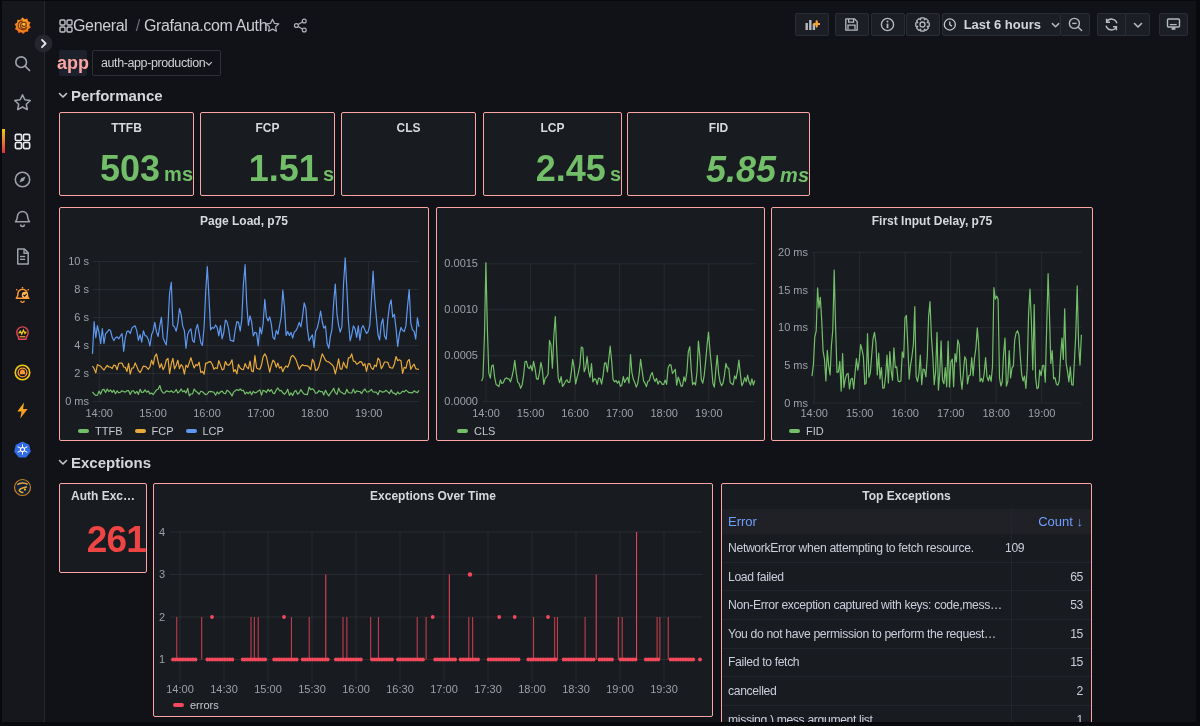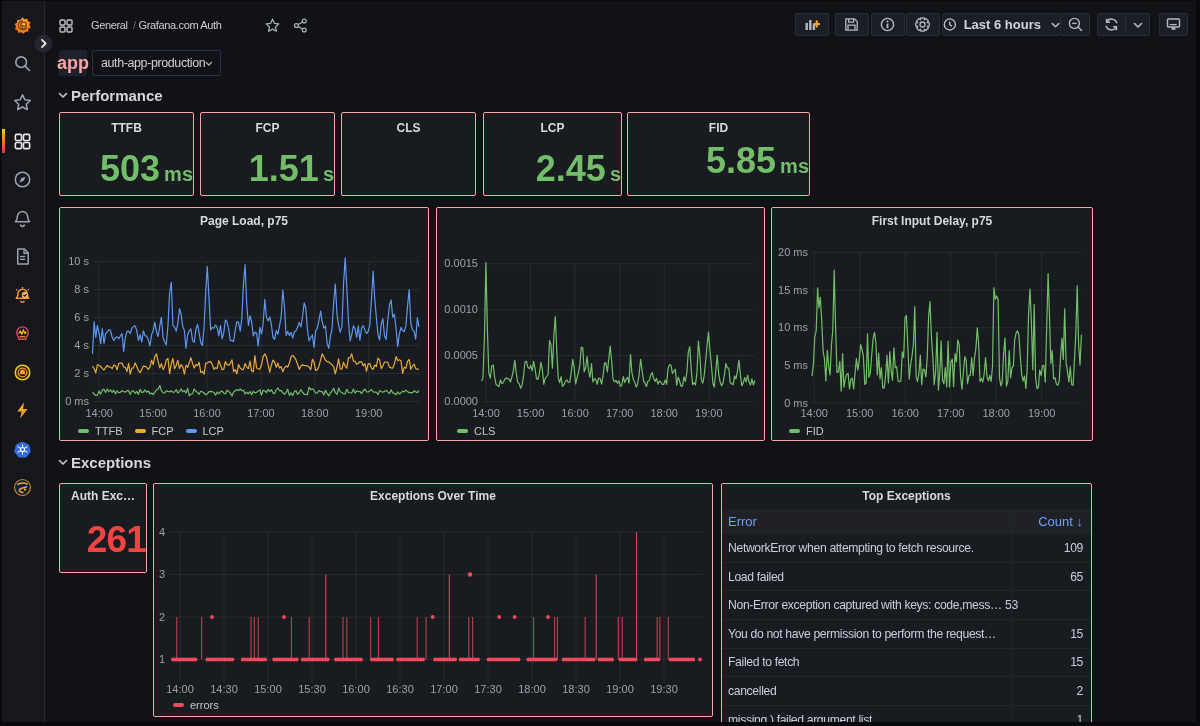--- a/index.html
+++ b/index.html
@@ -102,21 +102,21 @@
 <svg class="abs" style="left:34px;top:34px" width="19" height="19" viewBox="0 0 19 19">
 <circle cx="9.5" cy="9.5" r="9" fill="#26272e"></circle>
 <path d="M8 5.8 L11.6 9.5 L8 13.2" fill="none" stroke="#e6e7ea" stroke-width="1.8" stroke-linecap="round" stroke-linejoin="round"></path>
   </svg>
 <svg class="abs" style="left:59px;top:19px" width="14" height="14" viewBox="0 0 14 14">
     <rect x="1" y="1" width="5" height="5" rx="1.1" fill="none" stroke="#bfc1c8" stroke-width="1.4"></rect>
     <rect x="8" y="1" width="5" height="5" rx="1.1" fill="none" stroke="#bfc1c8" stroke-width="1.4"></rect>
     <rect x="1" y="8" width="5" height="5" rx="1.1" fill="none" stroke="#bfc1c8" stroke-width="1.4"></rect>
     <rect x="8" y="8" width="5" height="5" rx="1.1" fill="none" stroke="#bfc1c8" stroke-width="1.4"></rect>
   </svg>
-<div class="abs" style="left:91px;top:18px;font-size:11px;line-height:15px;color:#cdced4;white-space:nowrap;letter-spacing:-0.35px">General&nbsp; <span style="color:#696e76">/</span> Grafana.com Auth</div>
+<div class="abs" style="left:73px;top:18px;font-size:16px;line-height:15px;color:#cdced4;white-space:nowrap;letter-spacing:-0.35px">General&nbsp; <span style="color:#696e76">/</span> Grafana.com Auth</div>
 <svg class="abs" style="left:265px;top:18px" width="15" height="15" viewBox="0 0 20 20">
     <path d="M10.00,1.70L12.53,7.02L18.37,7.78L14.09,11.83L15.17,17.62L10.00,14.80L4.83,17.62L5.91,11.83L1.63,7.78L7.47,7.02Z" fill="none" stroke="#aeb1b8" stroke-width="1.7" stroke-linejoin="round" stroke-linecap="butt"></path>
   </svg>
 <svg class="abs" style="left:293px;top:18px" width="15" height="15" viewBox="0 0 19 20">
     <g stroke="#aeb1b8" stroke-width="1.6" fill="none">
 <circle cx="4" cy="10" r="2.6"></circle>
       <circle cx="14.5" cy="4" r="2.6"></circle>
       <circle cx="14.5" cy="16" r="2.6"></circle>
 <line x1="6.3" y1="8.8" x2="12.2" y2="5.2"></line>
       <line x1="6.3" y1="11.2" x2="12.2" y2="14.8"></line>
@@ -219,21 +219,21 @@
 </div>
 <div class="panel" style="left:341px;top:112px;width:135px;height:84px">
 <div class="ptitle" style="top:8px">CLS</div>
 </div>
 <div class="panel" style="left:483px;top:112px;width:139px;height:84px">
 <div class="ptitle" style="top:8px">LCP</div>
 <div class="sval" style="top:35px;line-height:41px;font-size:36px;">2.45<span style="font-size:20px;margin-left:4px;letter-spacing:0">s</span></div>
 </div>
 <div class="panel" style="left:627px;top:112px;width:183px;height:84px">
 <div class="ptitle" style="top:8px">FID</div>
-<div class="sval" style="top:19px;line-height:57px;font-size:36px;">5.85<span style="font-size:20px;margin-left:4px;letter-spacing:0">ms</span></div>
+<div class="sval" style="top:35px;line-height:44px;font-size:36px;font-style:italic;">5.85<span style="font-size:20px;margin-left:4px;letter-spacing:0">ms</span></div>
 </div>
 <div class="panel" style="left:59px;top:207px;width:370px;height:234px">
 <div class="ptitle" style="top:6px">Page Load, p75</div>
 <svg class="abs" style="left:0;top:0" width="370" height="234">
       <line x1="39.2" y1="53.5" x2="39.2" y2="193.5" stroke="rgba(204,204,220,0.09)" stroke-width="1"></line>
       <line x1="93.1" y1="53.5" x2="93.1" y2="193.5" stroke="rgba(204,204,220,0.09)" stroke-width="1"></line>
       <line x1="147.0" y1="53.5" x2="147.0" y2="193.5" stroke="rgba(204,204,220,0.09)" stroke-width="1"></line>
       <line x1="200.9" y1="53.5" x2="200.9" y2="193.5" stroke="rgba(204,204,220,0.09)" stroke-width="1"></line>
       <line x1="254.8" y1="53.5" x2="254.8" y2="193.5" stroke="rgba(204,204,220,0.09)" stroke-width="1"></line>
       <line x1="308.7" y1="53.5" x2="308.7" y2="193.5" stroke="rgba(204,204,220,0.09)" stroke-width="1"></line>
@@ -578,43 +578,43 @@
     </div>
 </div>
 <div class="panel" style="left:721px;top:483px;width:371px;height:243px;overflow:hidden">
 <div class="ptitle" style="top:5px">Top Exceptions</div>
 <div class="abs" style="left:0;top:25px;width:369px;height:25px;background:#1f2126;display:flex;align-items:center;justify-content:space-between;padding:0 8px 0 6px;font-size:13px;color:#6e9fff;font-weight:bold">
 <span style="font-weight:normal">Error</span>
       <span style="font-weight:normal">Count ↓</span>
     </div>
     <div class="abs" style="left:0;top:50.0px;width:369px;height:28.65px;border-bottom:1px solid #22252b;display:flex;align-items:center;font-size:12.2px;color:#ccccdc;letter-spacing:-0.35px">
 <span style="padding-left:6px;width:283px;overflow:hidden;text-overflow:ellipsis;white-space:nowrap">NetworkError when attempting to fetch resource.</span>
-<span style="width:86px;text-align:right;padding-right:8px">109</span>
+<span style="width:86px;padding-right:8px">109</span>
     </div>
     <div class="abs" style="left:0;top:78.7px;width:369px;height:28.65px;border-bottom:1px solid #22252b;display:flex;align-items:center;font-size:12.2px;color:#ccccdc;letter-spacing:-0.35px">
 <span style="padding-left:6px;width:283px;overflow:hidden;text-overflow:ellipsis;white-space:nowrap">Load failed</span>
 <span style="width:86px;text-align:right;padding-right:8px">65</span>
     </div>
     <div class="abs" style="left:0;top:107.3px;width:369px;height:28.65px;border-bottom:1px solid #22252b;display:flex;align-items:center;font-size:12.2px;color:#ccccdc;letter-spacing:-0.35px">
 <span style="padding-left:6px;width:283px;overflow:hidden;text-overflow:ellipsis;white-space:nowrap">Non-Error exception captured with keys: code,mess…</span>
-<span style="width:86px;padding-right:8px">53</span>
+<span style="width:86px;text-align:right;padding-right:8px">53</span>
     </div>
     <div class="abs" style="left:0;top:136.0px;width:369px;height:28.65px;border-bottom:1px solid #22252b;display:flex;align-items:center;font-size:12.2px;color:#ccccdc;letter-spacing:-0.35px">
 <span style="padding-left:6px;width:283px;overflow:hidden;text-overflow:ellipsis;white-space:nowrap">You do not have permission to perform the request…</span>
 <span style="width:86px;text-align:right;padding-right:8px">15</span>
     </div>
     <div class="abs" style="left:0;top:164.6px;width:369px;height:28.65px;border-bottom:1px solid #22252b;display:flex;align-items:center;font-size:12.2px;color:#ccccdc;letter-spacing:-0.35px">
 <span style="padding-left:6px;width:283px;overflow:hidden;text-overflow:ellipsis;white-space:nowrap">Failed to fetch</span>
 <span style="width:86px;text-align:right;padding-right:8px">15</span>
     </div>
     <div class="abs" style="left:0;top:193.3px;width:369px;height:28.65px;border-bottom:1px solid #22252b;display:flex;align-items:center;font-size:12.2px;color:#ccccdc;letter-spacing:-0.35px">
 <span style="padding-left:6px;width:283px;overflow:hidden;text-overflow:ellipsis;white-space:nowrap">cancelled</span>
 <span style="width:86px;text-align:right;padding-right:8px">2</span>
     </div>
     <div class="abs" style="left:0;top:221.9px;width:369px;height:28.65px;border-bottom:1px solid #22252b;display:flex;align-items:center;font-size:12.2px;color:#ccccdc;letter-spacing:-0.35px">
-<span style="padding-left:6px;width:283px;overflow:hidden;text-overflow:ellipsis;white-space:nowrap">missing ) failed argument list</span>
+<span style="padding-left:6px;width:283px;overflow:hidden;text-overflow:ellipsis;white-space:nowrap">missing ) mess argument list</span>
 <span style="width:86px;text-align:right;padding-right:8px">1</span>
     </div>
     <div class="abs" style="left:289px;top:25px;width:1px;height:218px;background:#22252b"></div>
   </div>
 <div class="abs" style="left:0;top:0;width:1200px;height:1px;background:#08090d;z-index:50"></div>
 <div class="abs" style="left:0;top:0;width:2px;height:726px;background:#08090d;z-index:50"></div>
 <div class="abs" style="left:1196px;top:0;width:4px;height:726px;background:#08090d;z-index:50"></div>
 <div class="abs" style="left:0;top:722px;width:1200px;height:4px;background:#08090d;z-index:50"></div>
 </body></html>

